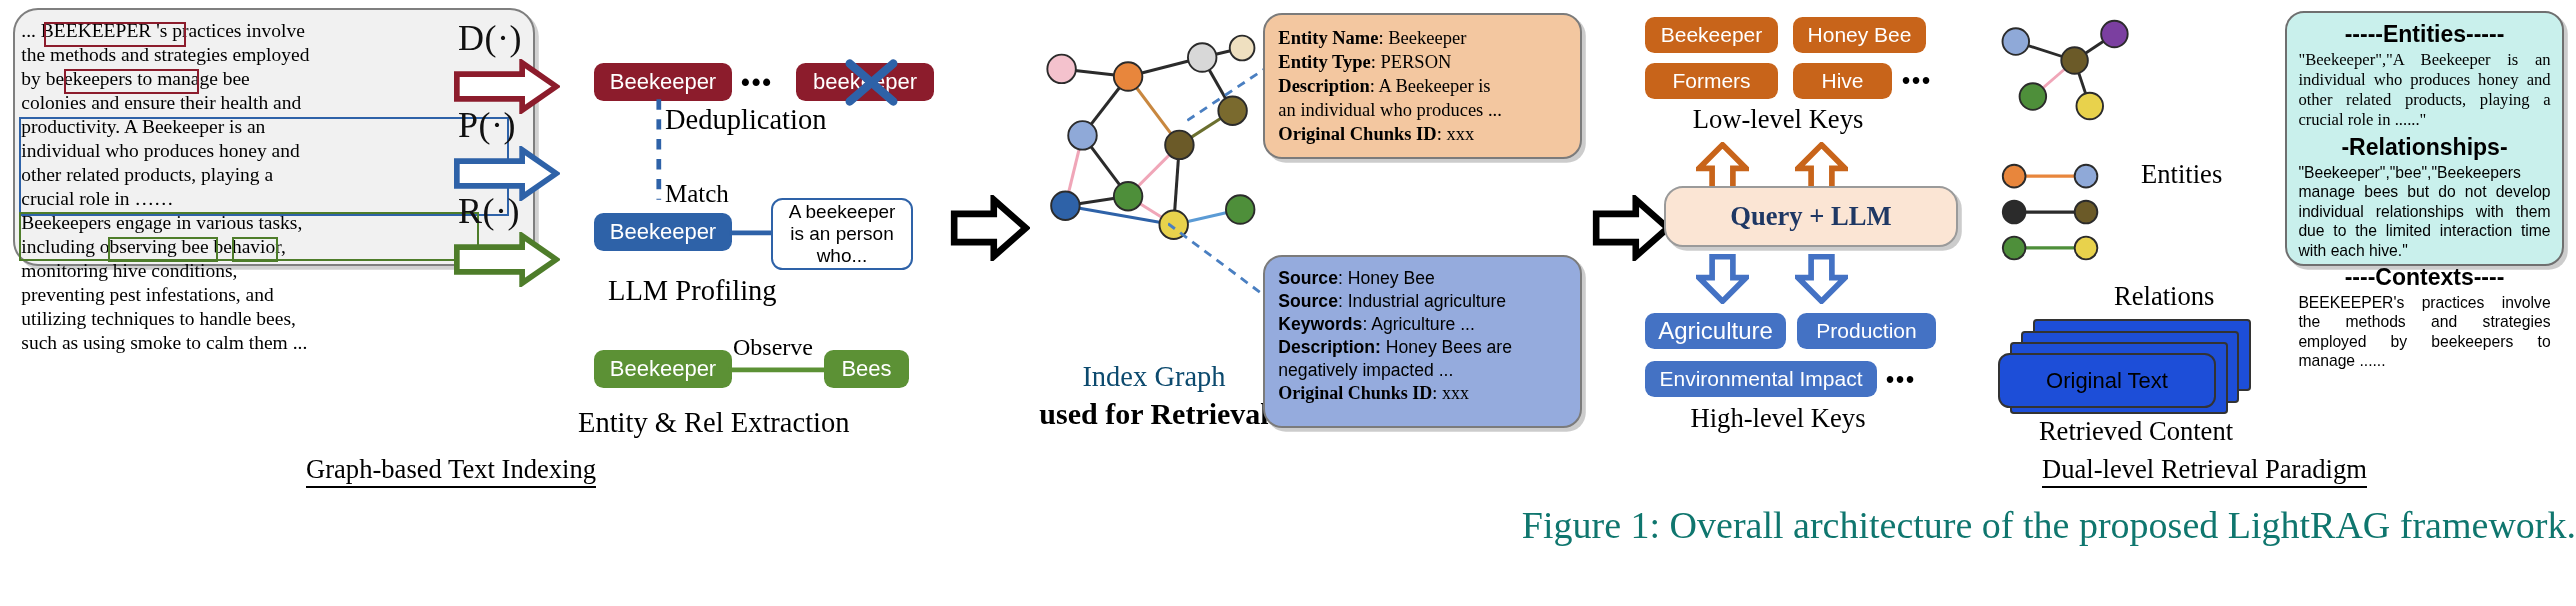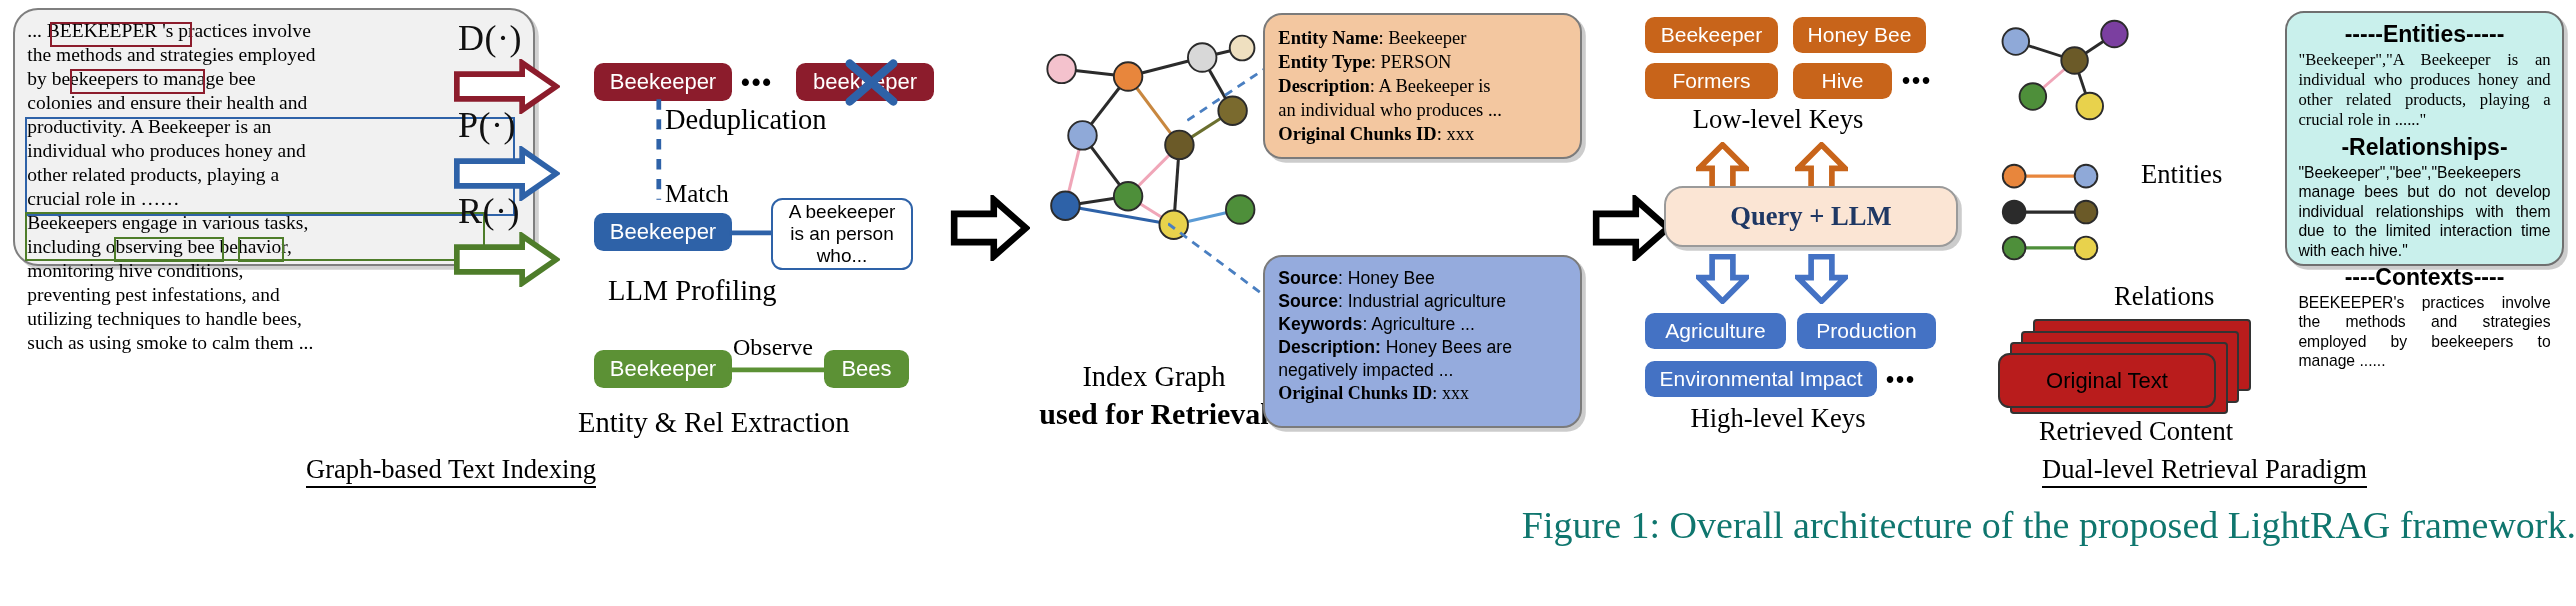--- a/index.html
+++ b/index.html
@@ -84,34 +84,34 @@
     font-size:38px; color:#0f766e;
   }
 
   .white-text-box {
     background:#fff; border:2.4px solid #2e62a8; border-radius:11.4px;
     font-family:"Liberation Sans", sans-serif; font-size:19px; color:#000;
     display:flex; align-items:center; justify-content:center; text-align:center; line-height:1.15;
   }
 
   .stacked-doc {
-    background:#b91c1c; border:2.4px solid #333; border-radius:3.8px;
+    background:#1d4ed8; border:2.4px solid #333; border-radius:3.8px;
   }
 
   .teal-head { font-family:"Liberation Sans", sans-serif; font-weight:bold; font-size:23px; text-align:center; color:#000; }
   .teal-body { font-family:"Liberation Serif", serif; font-size:16.6px; line-height:20px; text-align:justify; color:#000; }
   .teal-body-sans { font-family:"Liberation Sans", sans-serif; font-size:15.7px; line-height:19.5px; text-align:justify; color:#000; }
 </style>
 </head>
 <body>
 
 <div id="fig">
 
   <div class="abs doccard" style="left:13.3px; top:7.6px; width:522px; height:258px;">
-    <div class="doctext abs" style="left:12px; top:9.5px; width:488px;">
+    <div class="doctext abs" style="left:6px; top:9.5px; width:488px;">
       <div style="position:relative;">
 
         <div class="abs" style="left:23px; top:2.8px; width:142px; height:25px; border:2.4px solid #8c1c2c;"></div>
 
         <div class="abs" style="left:43px; top:50px; width:135px; height:25px; border:2.4px solid #8c1c2c;"></div>
 
         <div class="abs" style="left:-1.9px; top:98px; width:490px; height:99px; border:2.4px solid #2e62a8;"></div>
 
         <div class="abs" style="left:-1.9px; top:193px; width:460px; height:49px; border:2.4px solid #4e7d2a;"></div>
 
@@ -220,21 +220,21 @@
       <circle cx="228" cy="86" r="15" fill="#7a6a2e"></circle>
       <circle cx="70" cy="112" r="15" fill="#8fa9d8"></circle>
       <circle cx="172" cy="122" r="15" fill="#6b5a28"></circle>
       <circle cx="118" cy="176" r="15" fill="#4e8f3a"></circle>
       <circle cx="52" cy="186" r="15" fill="#2e62a8"></circle>
       <circle cx="166" cy="206" r="15" fill="#e8d24c"></circle>
       <circle cx="236" cy="190" r="15" fill="#4e8f3a"></circle>
     </g>
   </svg>
 
-  <div class="abs serif" style="left:1026px; top:361px; width:256px; text-align:center; font-size:28.5px; color:#000000;">Index Graph</div>
+  <div class="abs serif" style="left:1026px; top:361px; width:256px; text-align:center; font-size:28.5px; color:#0c4a6e;">Index Graph</div>
   <div class="abs serif" style="left:1026px; top:397px; width:256px; text-align:center; font-size:30px; color:#000;font-weight:bold;">used for Retrieval</div>
 
   <svg class="abs" style="left:1187px; top:43px;" width="114" height="85" viewBox="0 0 120 90">
     <line x1="0" y1="82" x2="114" y2="6" stroke="#4a7fc1" stroke-width="3" stroke-dasharray="9,7"></line>
   </svg>
   <svg class="abs" style="left:1168px; top:218px;" width="123" height="104" viewBox="0 0 130 110">
     <line x1="0" y1="6" x2="126" y2="100" stroke="#4a7fc1" stroke-width="3" stroke-dasharray="9,7"></line>
   </svg>
 
   <div class="abs infocard card-orange" style="left:1263px; top:13.3px; width:319px; height:146px;">
@@ -295,21 +295,21 @@
     <span class="serif" style="font-size:26.6px; font-weight:bold; color:#1f3864;">Query + LLM</span>
   </div>
 
   <svg class="abs" style="left:1696px; top:253px;" width="53" height="51" viewBox="0 0 56 54">
     <polygon points="28,51 53,26 39,26 39,4 17,4 17,26 3,26" fill="#ffffff" stroke="#4472c4" stroke-width="6" stroke-linejoin="miter"></polygon>
   </svg>
   <svg class="abs" style="left:1795px; top:253px;" width="53" height="51" viewBox="0 0 56 54">
     <polygon points="28,51 53,26 39,26 39,4 17,4 17,26 3,26" fill="#ffffff" stroke="#4472c4" stroke-width="6" stroke-linejoin="miter"></polygon>
   </svg>
 
-  <div class="abs pill pill-lblue" style="left:1645px; top:313px; width:141px; height:36px; font-size:21px;">Agriculture</div>
+  <div class="abs pill pill-lblue" style="left:1645px; top:313px; width:141px; height:36px; font-size:24px;">Agriculture</div>
   <div class="abs pill pill-lblue" style="left:1797px; top:313px; width:139px; height:36px; font-size:21px;">Production</div>
   <div class="abs pill pill-lblue" style="left:1645px; top:361px; width:232px; height:36px; font-size:21px;">Environmental Impact</div>
   <div class="abs dots" style="left:1886px; top:367px; font-size:23px; color:#000;">•••</div>
 
   <div class="abs serif" style="left:1645px; top:403px; width:266px; text-align:center; font-size:26.6px; color:#000;">High-level Keys</div>
 
   <svg class="abs" style="left:1991px; top:15px;" width="152" height="110" viewBox="0 0 160 116">
     <g stroke-width="3" fill="none">
       <line x1="26" y1="28" x2="88" y2="48" stroke="#2b2b2b"></line>
       <line x1="88" y1="48" x2="130" y2="20" stroke="#2b2b2b"></line>

